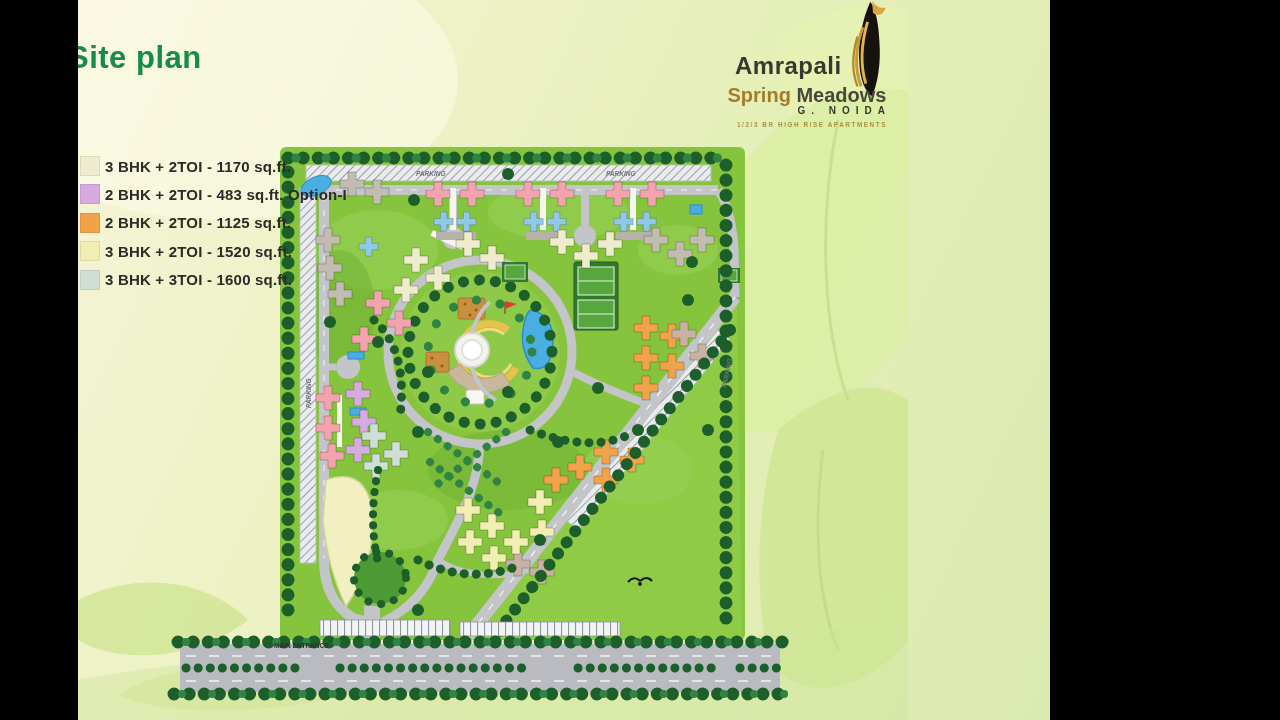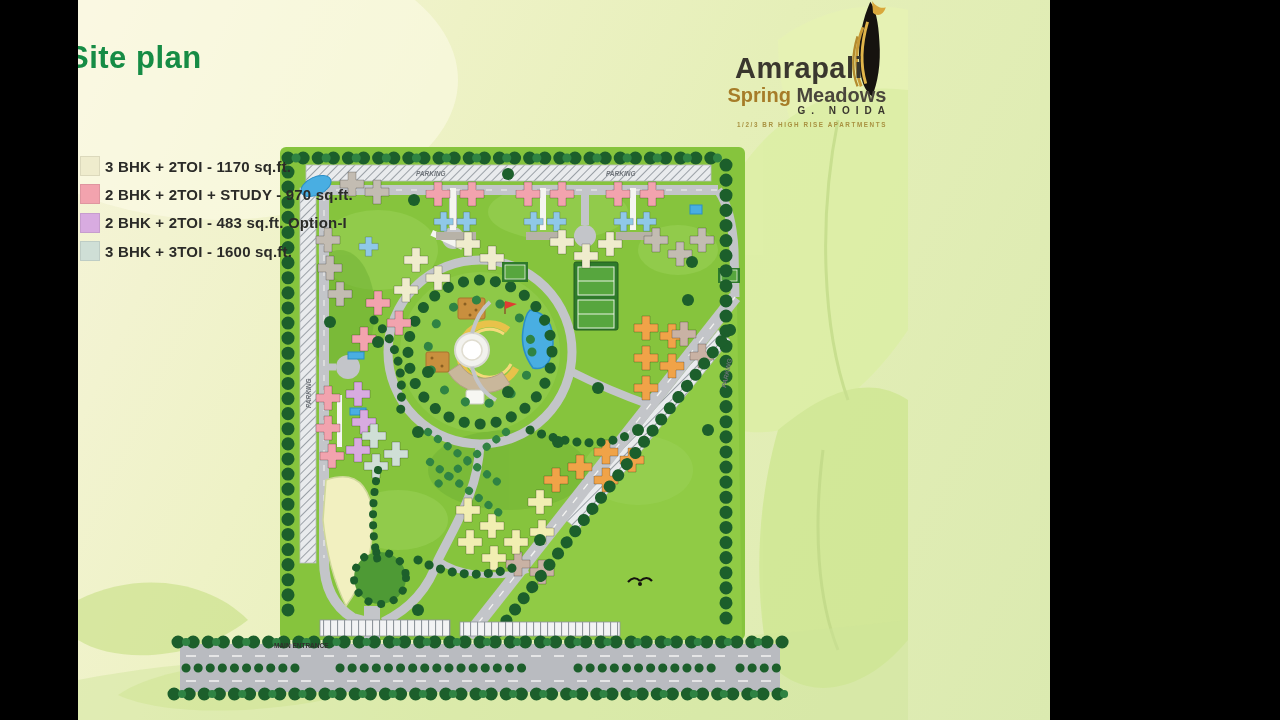--- a/index.html
+++ b/index.html
@@ -10,21 +10,21 @@
   .bgsvg{position:absolute;left:0;top:0;}
   .title{position:absolute;left:-10px;top:40px;font-size:31px;font-weight:600;
          color:#168c45;letter-spacing:.5px;}
   
   .legend{position:absolute;left:2px;top:156px;list-style:none;margin:0;padding:0;}
   .legend li{display:flex;align-items:center;height:20px;margin-bottom:8.4px;}
   .swatch{width:20px;height:20px;margin-right:5px;flex:0 0 auto;box-shadow:0 0 0 1px rgba(0,0,0,.08) inset;}
   .leg-label{font-size:15px;font-weight:bold;color:#2b2b28;letter-spacing:.2px;white-space:nowrap;}
   
   .logo{position:absolute;left:645px;top:0;width:190px;height:140px;}
-  .logo .brand{position:absolute;left:12px;top:52px;font-size:29px;font-weight:bold;
+  .logo .brand{position:absolute;left:12px;top:52px;font-size:24px;font-weight:bold;
                color:#3a372e;letter-spacing:.5px;}
   .logo .proj{position:absolute;left:0;top:84px;width:168px;text-align:center;
               font-size:20px;font-weight:bold;white-space:nowrap;}
   .logo .proj .p1{color:#a67c28;}
   .logo .proj .p2{color:#4a463c;}
   .logo .city{position:absolute;left:0;top:105px;width:168px;text-align:right;
               font-size:10px;font-weight:bold;color:#3a372e;letter-spacing:6px;}
   .logo .tag{position:absolute;left:0;top:121px;width:178px;text-align:center;
              font-size:6.3px;font-weight:bold;color:#a89140;letter-spacing:1.6px;white-space:nowrap;}
   .logo-icon{position:absolute;left:112px;top:0;}
@@ -323,26 +323,30 @@
     </svg>
 
     <div class="title">Site plan</div>
 
     <ul class="legend">
       <li>
         <span class="swatch" style="background-color: rgb(239, 236, 205);"></span>
         <span class="leg-label">3 BHK + 2TOI - 1170 sq.ft.</span>
         </li>
       <li>
-        <span class="swatch" style="background-color: rgb(242, 163, 174);"></span>
-        <span class="leg-label">2 BHK + 2TOI + STUDY - 970 sq.ft.</span>
-        </li>
-      <li>
         <span class="swatch" style="background-color: rgb(216, 171, 224);"></span>
         <span class="leg-label">2 BHK + 2TOI - 483 sq.ft. Option-I</span>
+        </li>
+      <li>
+        <span class="swatch" style="background-color: rgb(240, 163, 72);"></span>
+        <span class="leg-label">2 BHK + 2TOI - 1125 sq.ft.</span>
+        </li>
+      <li>
+        <span class="swatch" style="background-color: rgb(241, 238, 178);"></span>
+        <span class="leg-label">3 BHK + 2TOI - 1520 sq.ft.</span>
         </li>
       <li>
         <span class="swatch" style="background-color: rgb(207, 223, 214);"></span>
         <span class="leg-label">3 BHK + 3TOI - 1600 sq.ft.</span>
         </li>
     </ul>
 
     <div class="logo">
       <svg class="logo-icon" width="56" height="100" viewBox="0 0 60 110">
         <path d="M38,2 C30,20 24,45 26,70 C27,88 32,100 40,106 C46,92 50,70 48,45 C47,25 44,10 38,2 Z" fill="#16130f"></path>

